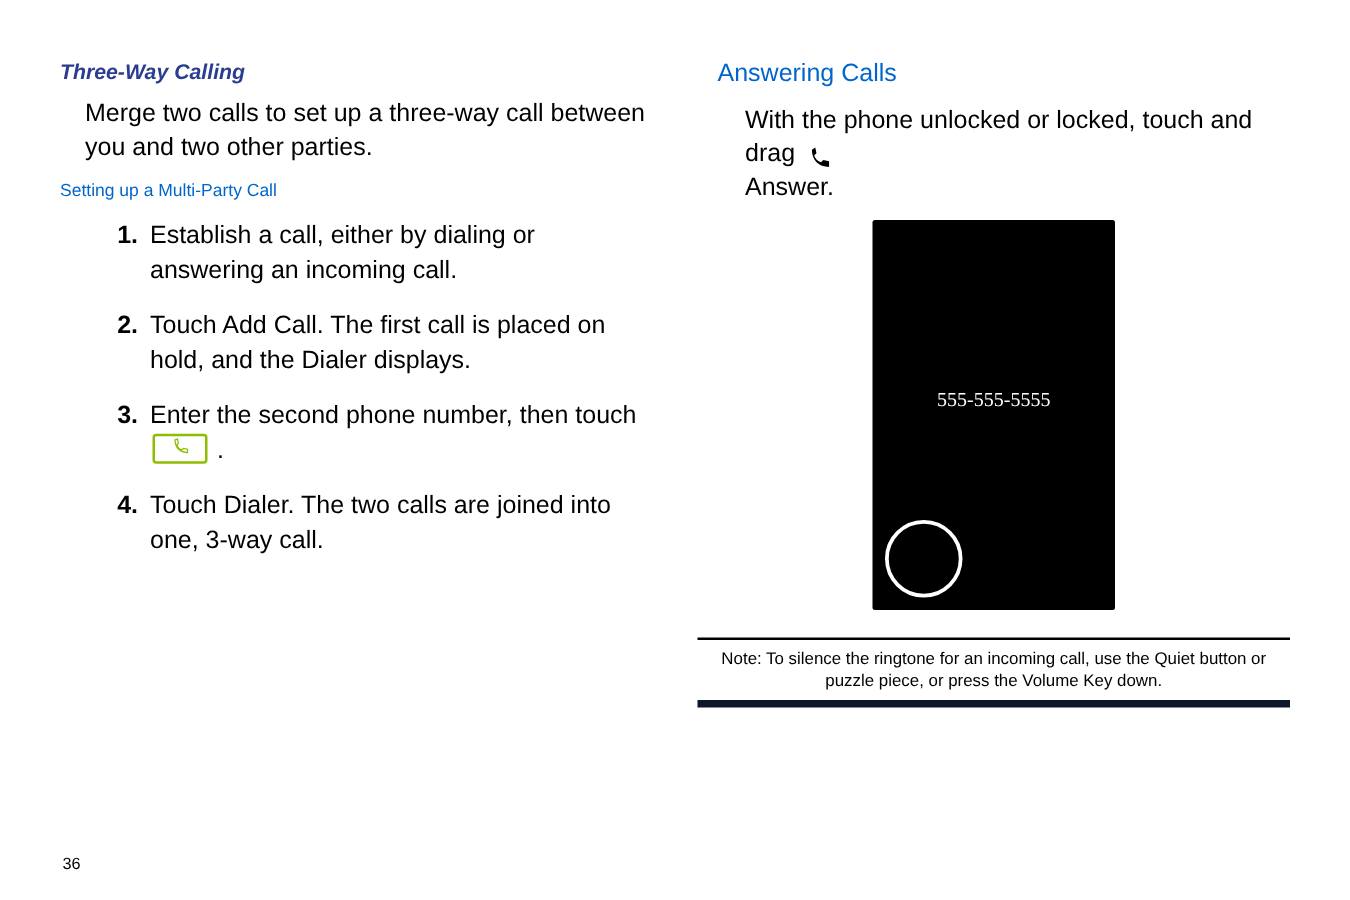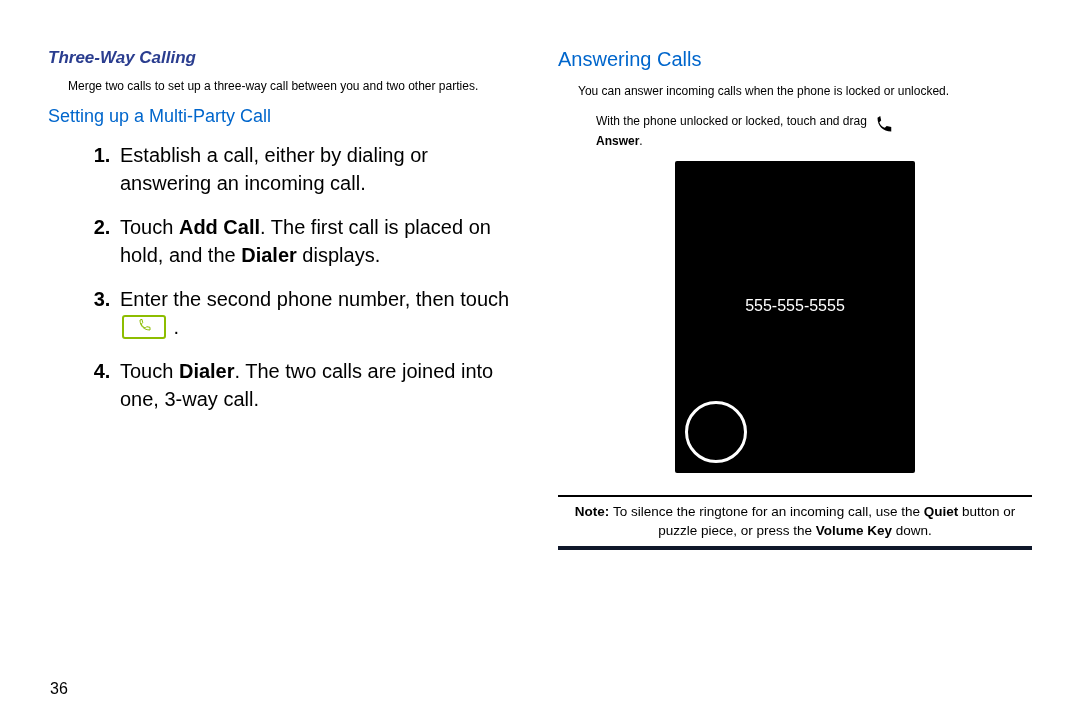--- a/index.html
+++ b/index.html
@@ -29,69 +29,70 @@
     font-weight: bold;
     font-style: italic;
     color: #2a3d8f;
     font-size: 17px;
     margin: 8px 0 10px 0;
   }
   .h-main {
     font-weight: normal;
     color: #0066cc;
     font-size: 20px;
-    margin: 8px 0 12px 0;
+    margin: 8px 0 12px 16px;
   }
   .body-text {
-    font-size: 12px;
+    font-size: 20px;
     line-height: 1.35;
     margin: 0 0 12px 0;
   }
   .indent1 { padding-left: 20px; }
   .proc-head {
     color: #0066cc;
-    font-size: 18px;
+    font-size: 14px;
     margin: 6px 0 14px 0;
   }
   ol.steps {
     list-style: decimal;
     padding-left: 68px;
     margin: 0;
     font-size: 20px;
     line-height: 1.4;
   }
   ol.steps li { margin-bottom: 16px; padding-left: 4px; }
   ol.steps li::marker { font-weight: bold; }
-  .b { font-weight: bold; }
+  .b { font-weight: normal; }
   .dial-icon {
     display: inline-block;
     vertical-align: middle;
     width: 40px;
     height: 20px;
     border: 2px solid #8dbd00;
     border-radius: 3px;
     position: relative;
     top: -2px;
     margin: 0 2px;
     background: #fff;
   }
   .dial-icon svg { display: block; margin: 1px auto; }
   .answer-icon {
     display: inline-block;
     vertical-align: middle;
     width: 22px; height: 22px;
     position: relative; top: 4px; margin: 0 2px;
   }
   .phone-mock {
-    width: 240px;
+    width: 194px;
     height: 312px;
     background: #000;
     margin: 6px auto 0 auto;
     position: relative;
     border-radius: 2px;
+    font-family: Liberation Serif, serif;
   }
   .phone-status {
     position: absolute;
     top: 6px; left: 0; right: 0;
     height: 12px;
   }
   .phone-number {
     position: absolute;
     top: 136px;
     left: 0; right: 0;
@@ -102,32 +103,32 @@
   .answer-handle {
     position: absolute;
     left: 10px;
     bottom: 10px;
     width: 56px; height: 56px;
     border: 3px solid #fff;
     border-radius: 50%;
   }
   .note-block {
     border-top: 2px solid #000;
-    border-bottom: 4px solid #0f172a;
+    border-bottom: 6px solid #0f172a;
     margin-top: 22px;
     padding: 6px 4px;
     font-size: 13.5px;
     text-align: center;
     line-height: 1.35;
   }
   .pageno {
     position: absolute;
     left: 50px;
     bottom: 22px;
-    font-size: 16px;
+    font-size: 13px;
   }
 </style>
 </head>
 <body>
 
 <div class="page">
 
   <div class="col">
     <div class="h-sub">Three-Way Calling</div>
     <div class="body-text indent1">Merge two calls to set up a three-way call between you and two other parties.</div>
@@ -149,21 +150,20 @@
         <span> .</span>
       </li>
       <li>
         <span>Touch </span><span class="b">Dialer</span><span>. The two calls are joined into one, 3-way call.</span>
       </li>
     </ol>
   </div>
 
   <div class="col">
     <div class="h-main">Answering Calls</div>
-    <div class="body-text indent1">You can answer incoming calls when the phone is locked or unlocked.</div>
     <div class="body-text indent1" style="padding-left:38px;">
       <span>With the phone unlocked or locked, touch and drag </span>
       <span class="answer-icon">
         <svg width="22" height="22" viewBox="0 0 24 24">
           <path d="M6 3c0 9 6 15 15 15l0-5-5-1-2 2c-3-1-5-3-6-6l2-2-1-5z" fill="#000"></path>
         </svg>
       </span>
       <br>
       <span class="b">Answer</span><span>.</span>
     </div>

